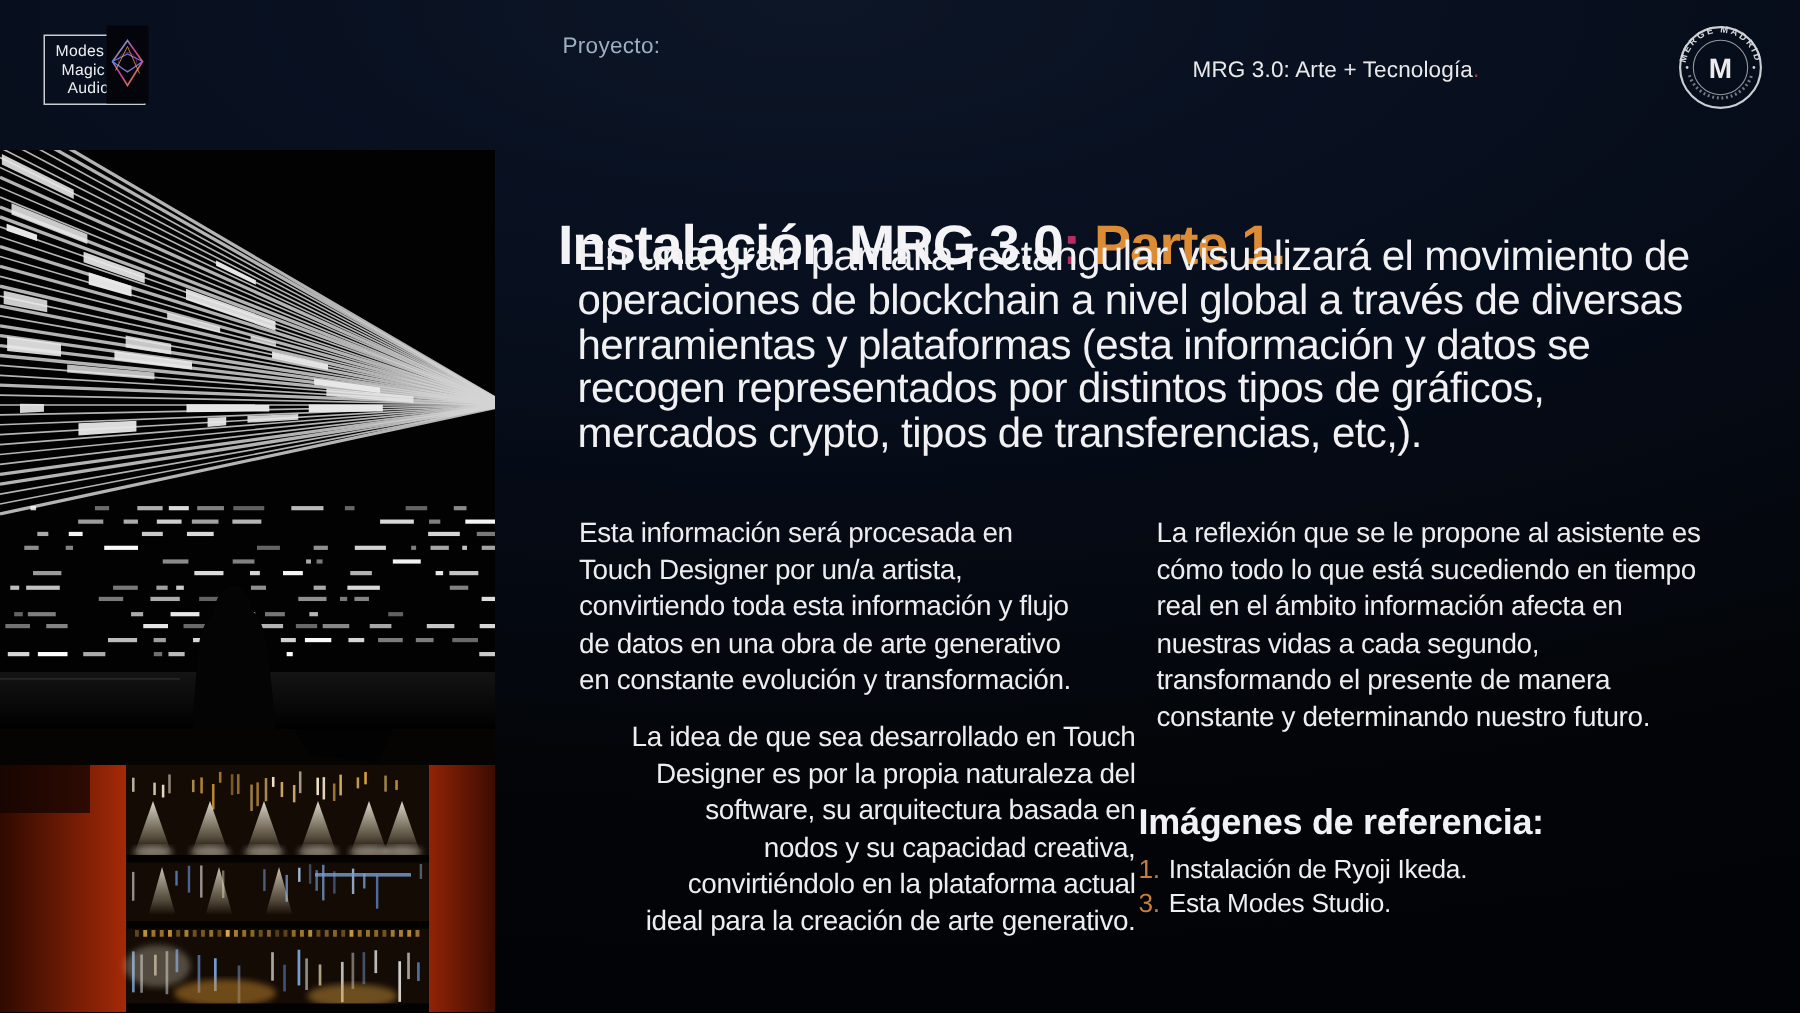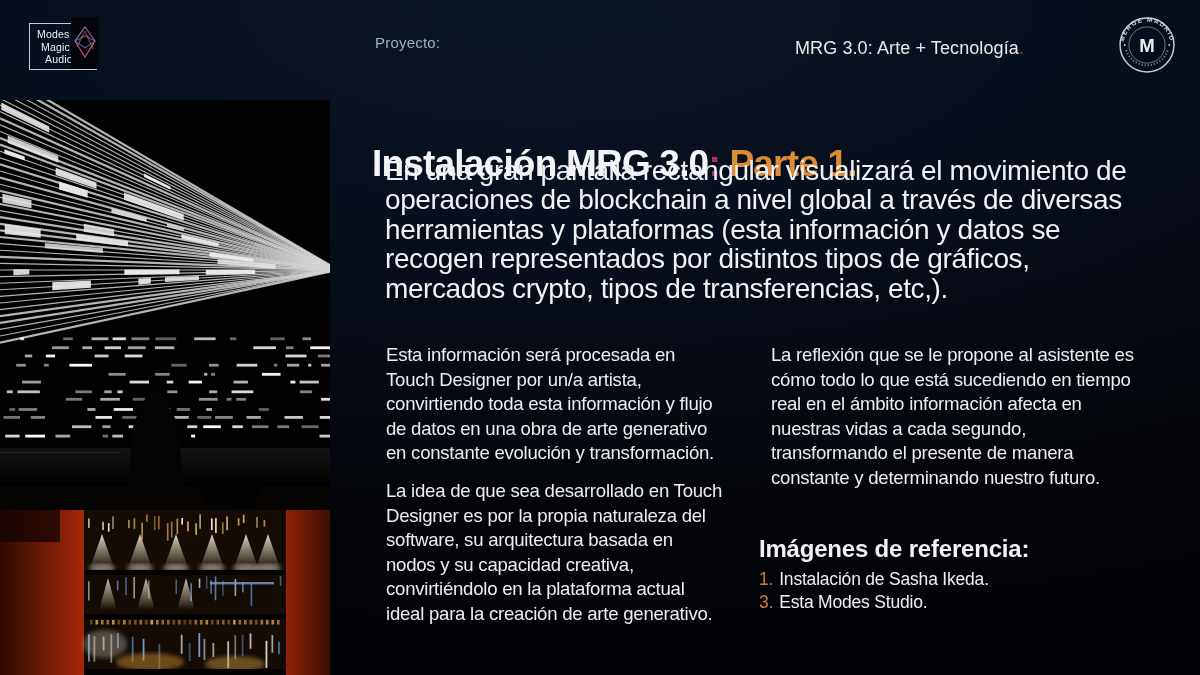--- a/index.html
+++ b/index.html
@@ -6,39 +6,39 @@
   .slide{
     position:relative;width:1200px;height:675px;overflow:hidden;
     background:radial-gradient(130% 95% at 45% 0%, #0d1626 0%, #081020 28%, #050a14 55%, #030509 80%, #020307 100%);
     font-family:"Liberation Sans", sans-serif;color:#f0f0f2;
   }
   
   .logo-box{position:absolute;left:29px;top:23px;width:68px;height:47px;border:1px solid rgba(235,238,242,.85);box-sizing:border-box;}
   .logo-text{padding:4px 0 0 7px;font-size:10.5px;line-height:12.5px;color:#eef0f2;letter-spacing:.2px;}
   .logo-text .l2{margin-left:4px;} .logo-text .l3{margin-left:8px;}
   .logo-img{position:absolute;left:71px;top:17px;width:28px;height:52px;background:#04050a;}
-  .hdr-label{position:absolute;left:375px;top:34px;font-size:15px;color:#9db0c2;letter-spacing:.2px;}
-  .hdr-project{position:absolute;left:795px;top:38px;font-size:18px;font-weight:500;color:#e9e9eb;letter-spacing:.1px;}
+  .hdr-label{position:absolute;left:375px;top:22px;font-size:15px;color:#9db0c2;letter-spacing:.2px;}
+  .hdr-project{position:absolute;left:795px;top:38px;font-size:15px;font-weight:500;color:#e9e9eb;letter-spacing:.1px;}
   .hdr-project .dot{color:#a83a30;}
   .badge{position:absolute;left:1118px;top:16px;width:58px;height:58px;}
   
   .photo1{position:absolute;left:0;top:100px;width:330px;height:386px;background:#000;}
   .photo2{position:absolute;left:0;top:486px;width:330px;height:189px;background:#070403;}
   .photo1 svg,.photo2 svg{display:block;width:100%;height:100%;}
   
   .title{position:absolute;left:372px;top:96px;font-size:37px;font-weight:700;letter-spacing:-.8px;white-space:nowrap;margin-top:47px;}
   .title .t-main{color:#f4f4f6;}
   .title .t-colon{color:#b52d62;}
   .title .t-part{color:#dd8c36;}
   .intro{position:absolute;left:385px;top:156px;width:800px;font-size:28px;line-height:29.4px;letter-spacing:-.4px;color:#f1f1f3;white-space:pre-line;}
   .col{position:absolute;top:331px;}
   .col-left{left:374px;width:395px;}
   .col-right{left:759px;width:425px;}
   .col p{margin:12px;font-size:18.6px;line-height:24.6px;letter-spacing:-.25px;color:#ededef;white-space:pre-line;}
-  .col p + p{margin-top:13px;}
+  .col p + p{margin-top:13px;text-align:right;}
   .refs-heading{margin-top:44px;font-size:24px;font-weight:700;color:#f2f2f4;letter-spacing:-.2px;}
   .refs{list-style:none;margin:5px 0 0 0;padding:0;}
   .refs li{font-size:17.5px;line-height:23.2px;letter-spacing:-.2px;}
   .refs .num{color:#c67e3e;margin-right:6px;}
   .refs .txt{color:#efeff1;}
 </style>
 </head>
 <body>
 
 <div class="slide">
@@ -439,18 +439,18 @@
 
   <div class="col col-right">
     <p>La reflexión que se le propone al asistente es
 cómo todo lo que está sucediendo en tiempo
 real en el ámbito información afecta en
 nuestras vidas a cada segundo,
 transformando el presente de manera
 constante y determinando nuestro futuro.</p>
     <div class="refs-heading">Imágenes de referencia:</div>
     <ul class="refs">
-      <li><span class="num">1.</span><span class="txt">Instalación de Sasha Ikeda.</span></li>
+      <li><span class="num">1.</span><span class="txt">Instalación de Ryoji Ikeda.</span></li>
       <li><span class="num">3.</span><span class="txt">Esta Modes Studio.</span></li>
     </ul>
   </div>
 
 </div>
 
 </body></html>

